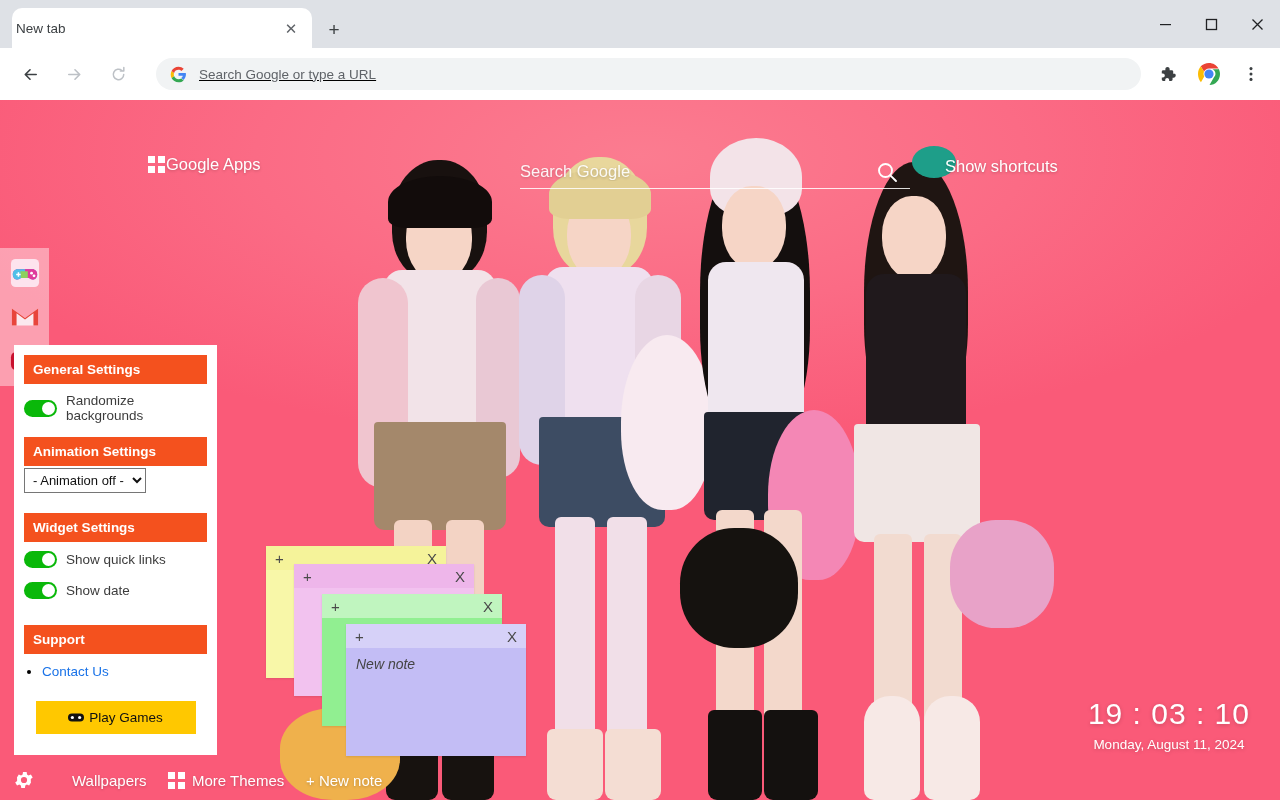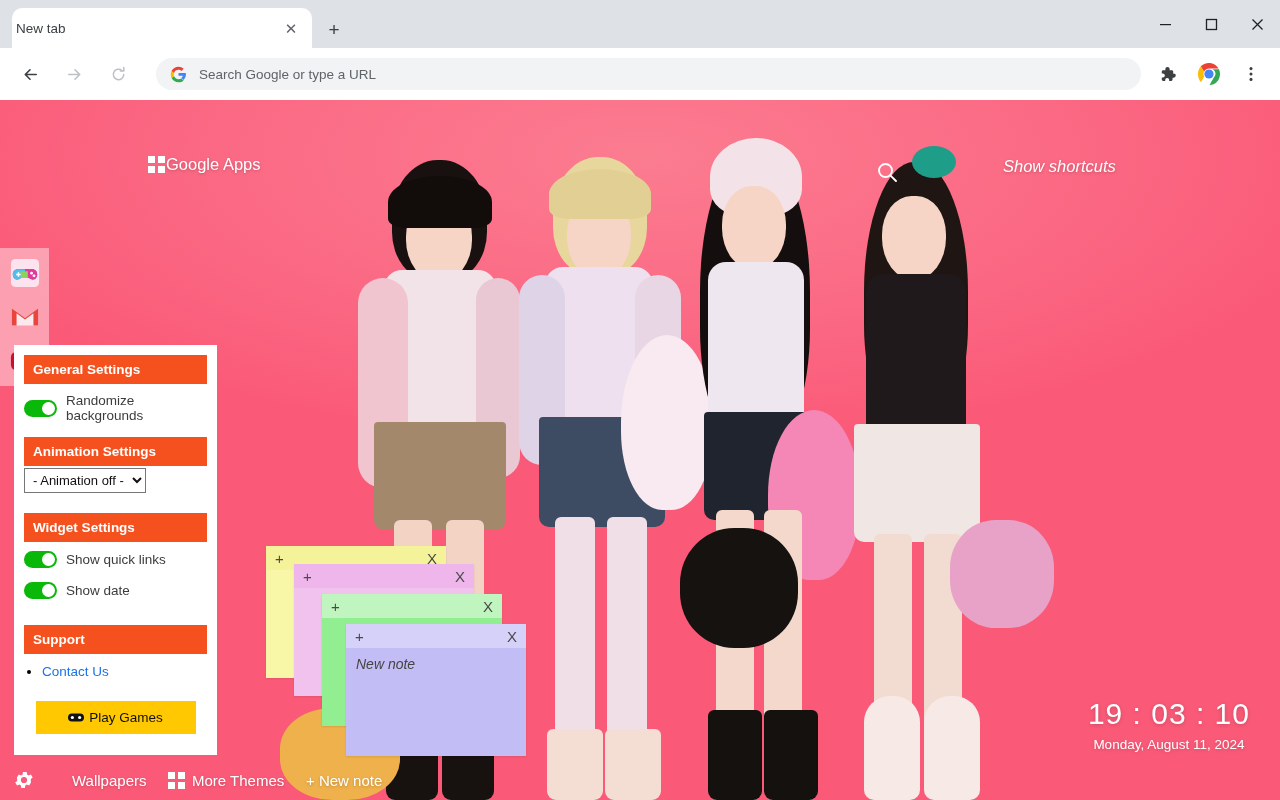--- a/index.html
+++ b/index.html
@@ -41,21 +41,21 @@
         color:#202124; font-size:15px; }
   #toolbar {
     position:absolute; left:0; top:48px; width:1280px; height:52px;
     background:#fff; display:flex; align-items:center;
   }
   .nav-btn { width:36px; height:36px; margin-left:8px; display:flex;
              align-items:center; justify-content:center; border-radius:50%; }
   .nav-btn:first-child { margin-left:12px; }
   #omnibox {
     margin-left:20px; flex:1; max-width:985px; height:32px; background:#f1f3f4;
-    border-radius:16px; display:flex; align-items:center; padding:0 14px;
+    border-radius:16px; display:flex; align-items:center; padding:0 14px;text-decoration:underline;
   }
   #omnibox .ph { margin-left:12px; font-size:13.5px; color:#5f6368; }
   #toolbar-right { margin-left:auto; display:flex; align-items:center; padding-right:8px; }
   .tb-icon { width:32px; height:32px; margin:0 5px; display:flex;
              align-items:center; justify-content:center; }
 
   
   #page {
     position:absolute; left:0; top:100px; width:1280px; height:700px;
     overflow:hidden;
@@ -93,23 +93,22 @@
     background:transparent; color:#fff; font-size:16.5px;
     font-family:"Liberation Sans", sans-serif; outline:none;
     text-shadow:0 1px 3px rgba(0,0,0,.2);
   }
   #search-input-line::placeholder { color:rgba(255,255,255,.92); }
   #search-go {
     position:absolute; left:872px; top:2px; width:30px; height:30px;
     display:flex; align-items:center; justify-content:center;
   }
   #show-shortcuts {
-    position:absolute; left:1003px; top:2px; color:#fff; font-size:16.5px;
+    position:absolute; left:945px; top:2px; color:#fff; font-size:16.5px;
     text-shadow:0 1px 3px rgba(0,0,0,.22);
-    font-style:italic;
   }
 
   
   #quicklinks {
     position:absolute; left:0; top:148px; width:49px;
     background:rgba(255,255,255,.42);
     display:flex; flex-direction:column; align-items:center;
     padding:8px 0; gap:10px;
   }
   .ql { width:34px; height:34px; display:flex; align-items:center; justify-content:center; }
@@ -329,20 +328,23 @@
     <div id="google-apps">
       <span class="grid-icon">
           <i></i>
           <i></i>
           <i></i>
           <i></i>
         </span>
       <span>Google Apps</span>
     </div>
 
+    <div id="search-wrap">
+      <input id="search-input-line" type="text" placeholder="Search Google" style="">
+    </div>
     <div id="search-go">
       <svg width="24" height="24" viewBox="0 0 24 24" fill="none" stroke="#fff" stroke-width="1.9">
         <circle cx="10.5" cy="10.5" r="6.5"></circle>
           <path d="M15.3 15.3 L21 21" stroke-linecap="round"></path>
       </svg>
     </div>
 
     <div id="show-shortcuts">Show shortcuts</div>
   </div>
 

